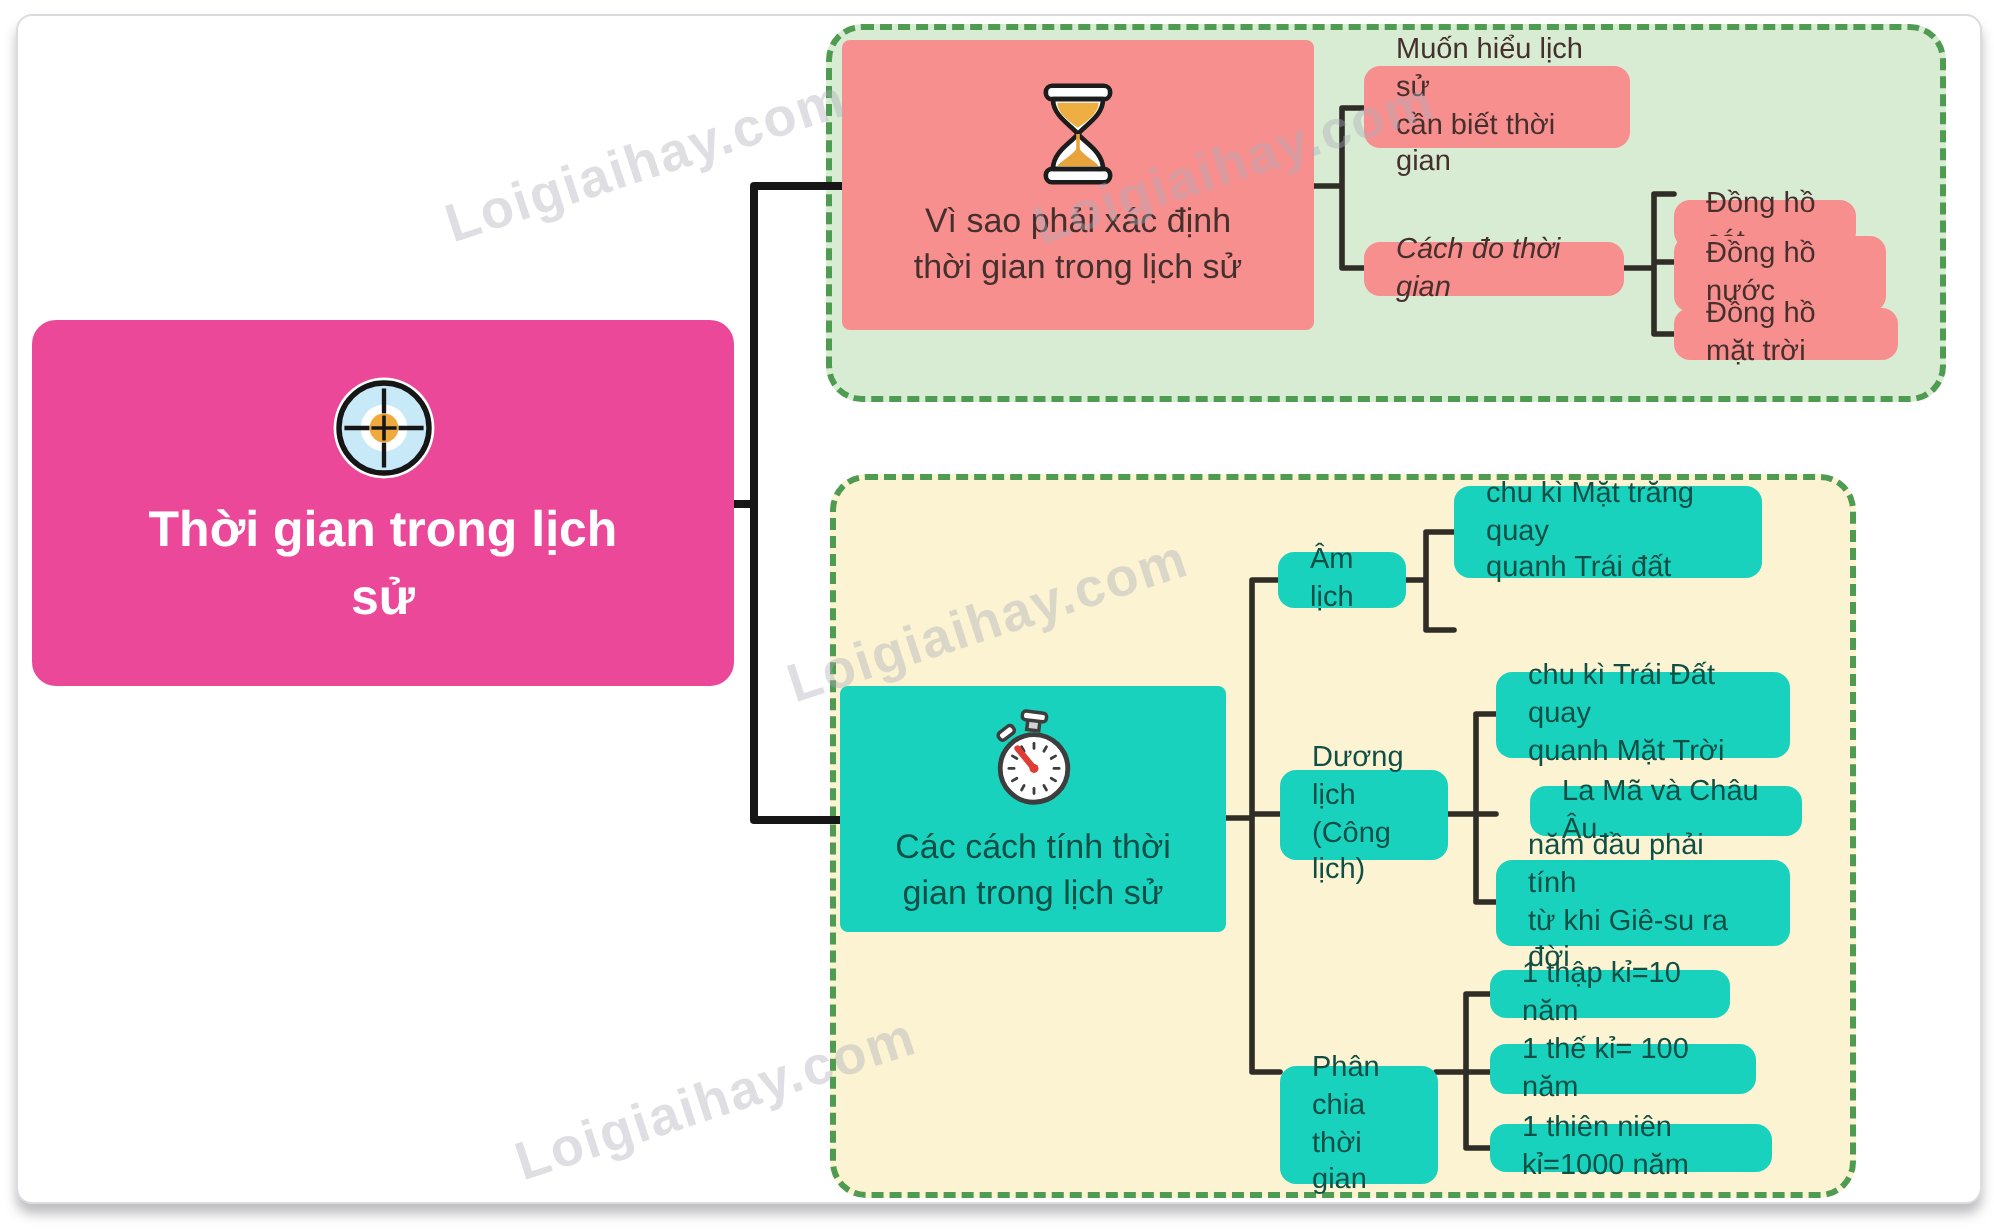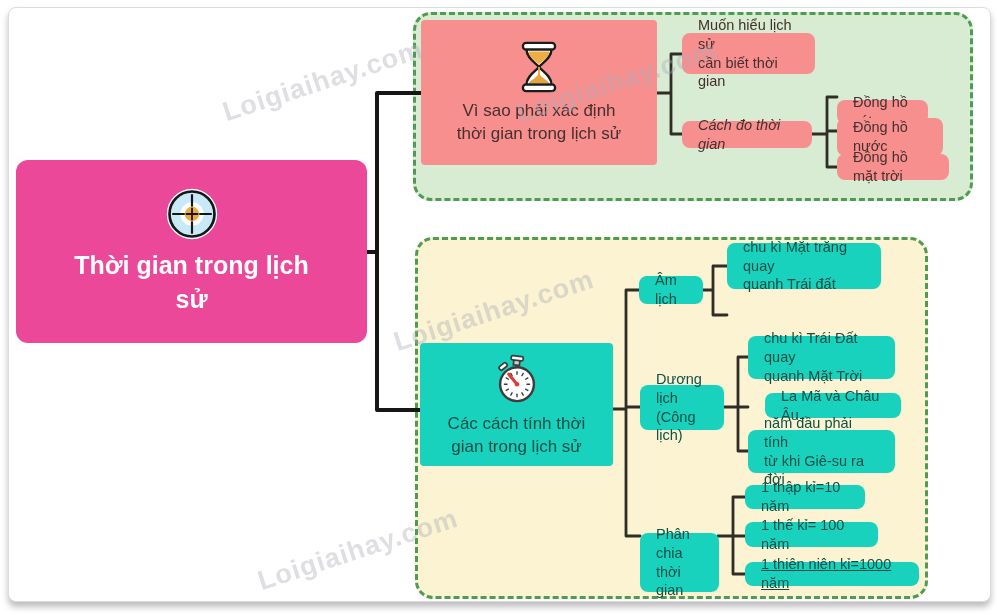--- a/index.html
+++ b/index.html
@@ -184,21 +184,21 @@
   </div>
 
   <div class="node leaf teal" style="left:745px;top:485px;width:120px;height:24px;">
     <span class="label">1 thập kỉ=10 năm</span>
   </div>
 
   <div class="node leaf teal" style="left:745px;top:522px;width:133px;height:25px;">
     <span class="label">1 thế kỉ= 100 năm</span>
   </div>
 
-  <div class="node leaf teal" style="left:745px;top:562px;width:174px;height:24px;text-decoration:underline;">
+  <div class="node leaf teal" style="left:745px;top:562px;width:141px;height:24px;">
     <span class="label">1 thiên niên kỉ=1000 năm</span>
   </div>
 
   <div class="wm" style="left:323px;top:81px;">Loigiaihay.com</div>
   <div class="wm" style="left:617px;top:82px;">Loigiaihay.com</div>
   <div class="wm" style="left:494px;top:311px;">Loigiaihay.com</div>
   <div class="wm" style="left:358px;top:550px;">Loigiaihay.com</div>
 
 </div>
 

